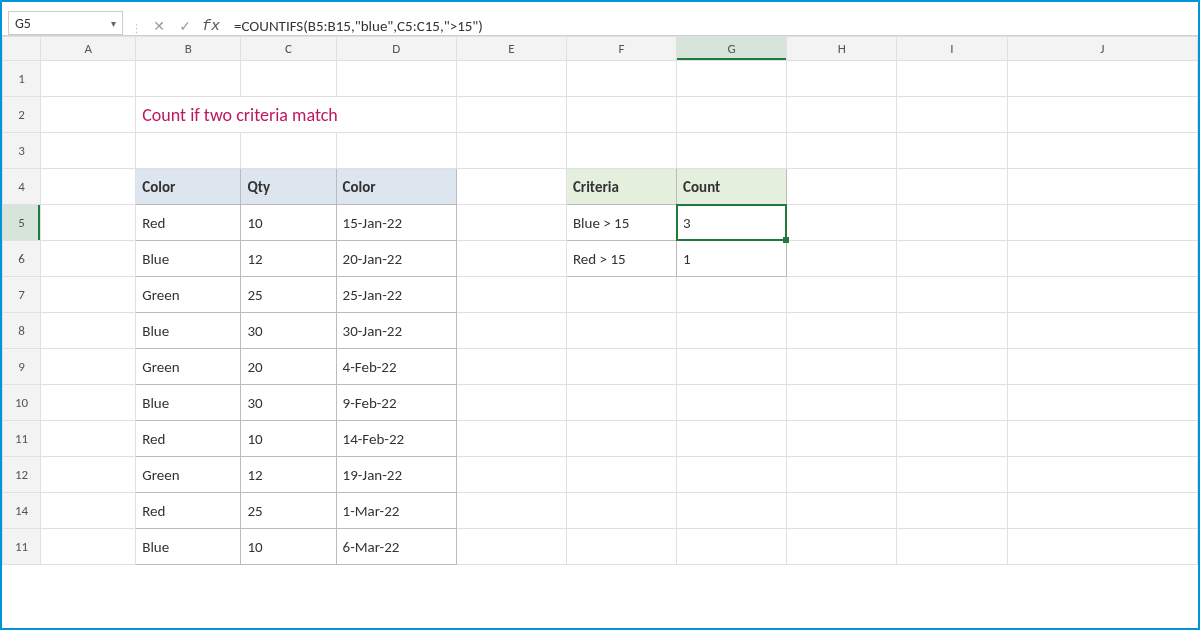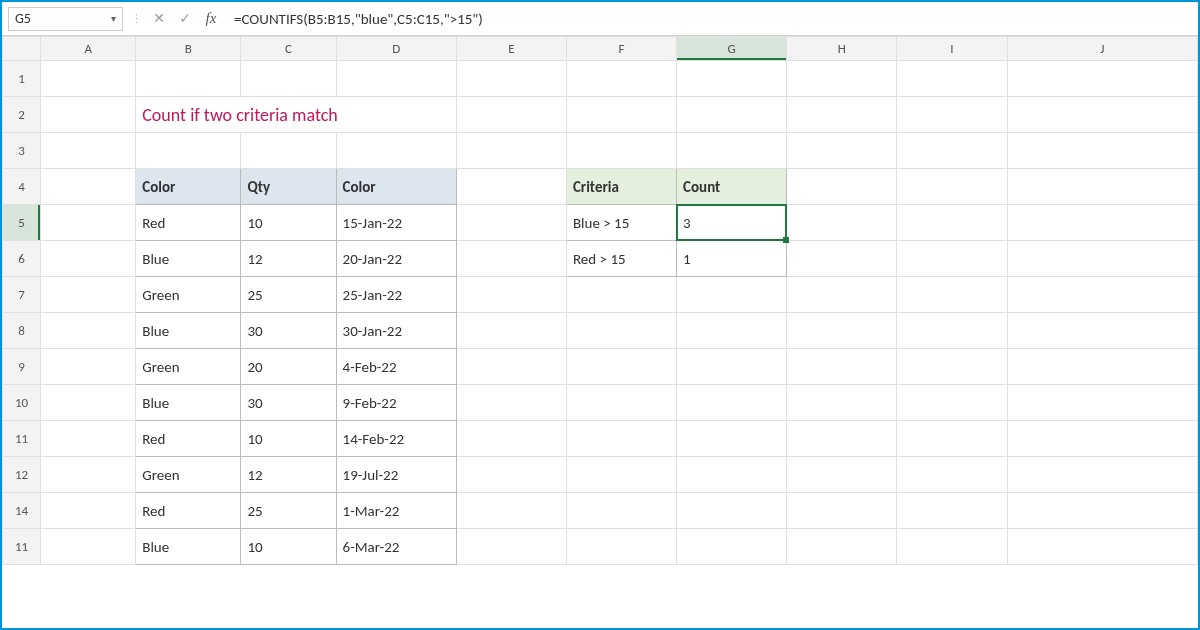--- a/index.html
+++ b/index.html
@@ -11,21 +11,21 @@
       width: 1200px;
       height: 630px;
       overflow: hidden;
       position: relative;
       border: 2px solid #0095d9;
     }
 
     
     .formula-row {
       display: flex;
-      align-items: center;
+      align-items: flex-end;
       height: 34px;
       border-bottom: 1px solid #d0d0d0;
       background: #fff;
       padding-left: 6px;
       gap: 8px;
     }
     .name-box {
       width: 115px;
       height: 24px;
       border: 1px solid #ccc;
@@ -35,21 +35,21 @@
       background: #fff;
       font-size: 14px;
     }
     .name-box .caret {
       margin-left: auto;
       color: #666;
       font-size: 10px;
     }
     .fb-sep { color: #bbb; font-size: 11px; }
     .fb-icon { color: #999; width: 18px; text-align: center; font-size: 14px; }
-    .fb-icon.fx { font-style: italic; font-family: Liberation Serif, serif; color: #555; font-size: 15px; }
+    .fb-icon.fx { font-style: italic; font-family: Liberation Mono, monospace; color: #555; font-size: 15px; }
     .formula-input {
       flex: 1;
       font-size: 15px;
       color: #333;
       padding-left: 6px;
     }
 
     
     .grid-wrap {
       position: relative;
@@ -350,21 +350,21 @@
           <td></td>
           <td></td>
           <td></td>
       </tr>
 
       <tr>
         <th class="rowhdr">12</th>
         <td></td>
         <td class="dtbl-cell">Green</td>
         <td class="dtbl-cell txt-r">12</td>
-        <td class="dtbl-cell txt-r">19-Jul-22</td>
+        <td class="dtbl-cell txt-r">19-Jan-22</td>
         <td></td>
           <td></td>
           <td></td>
           <td></td>
           <td></td>
           <td></td>
       </tr>
 
 
       <tr>

